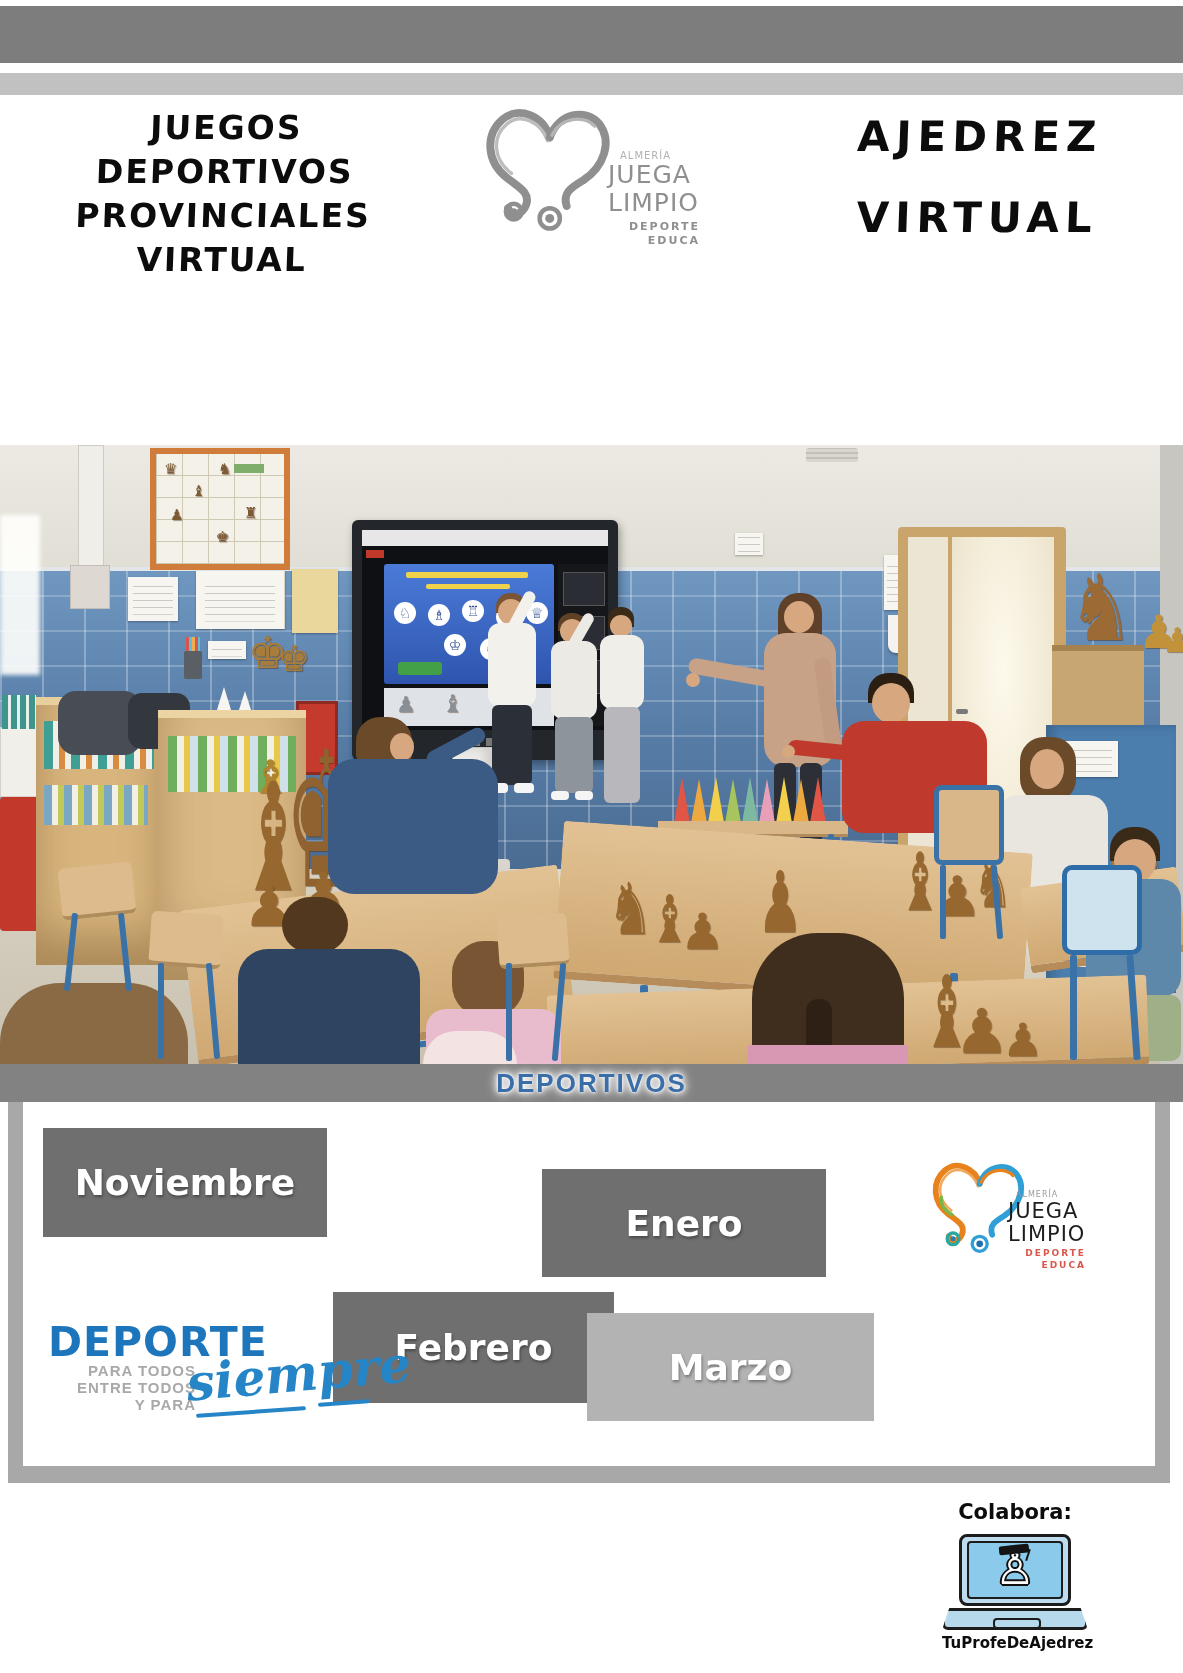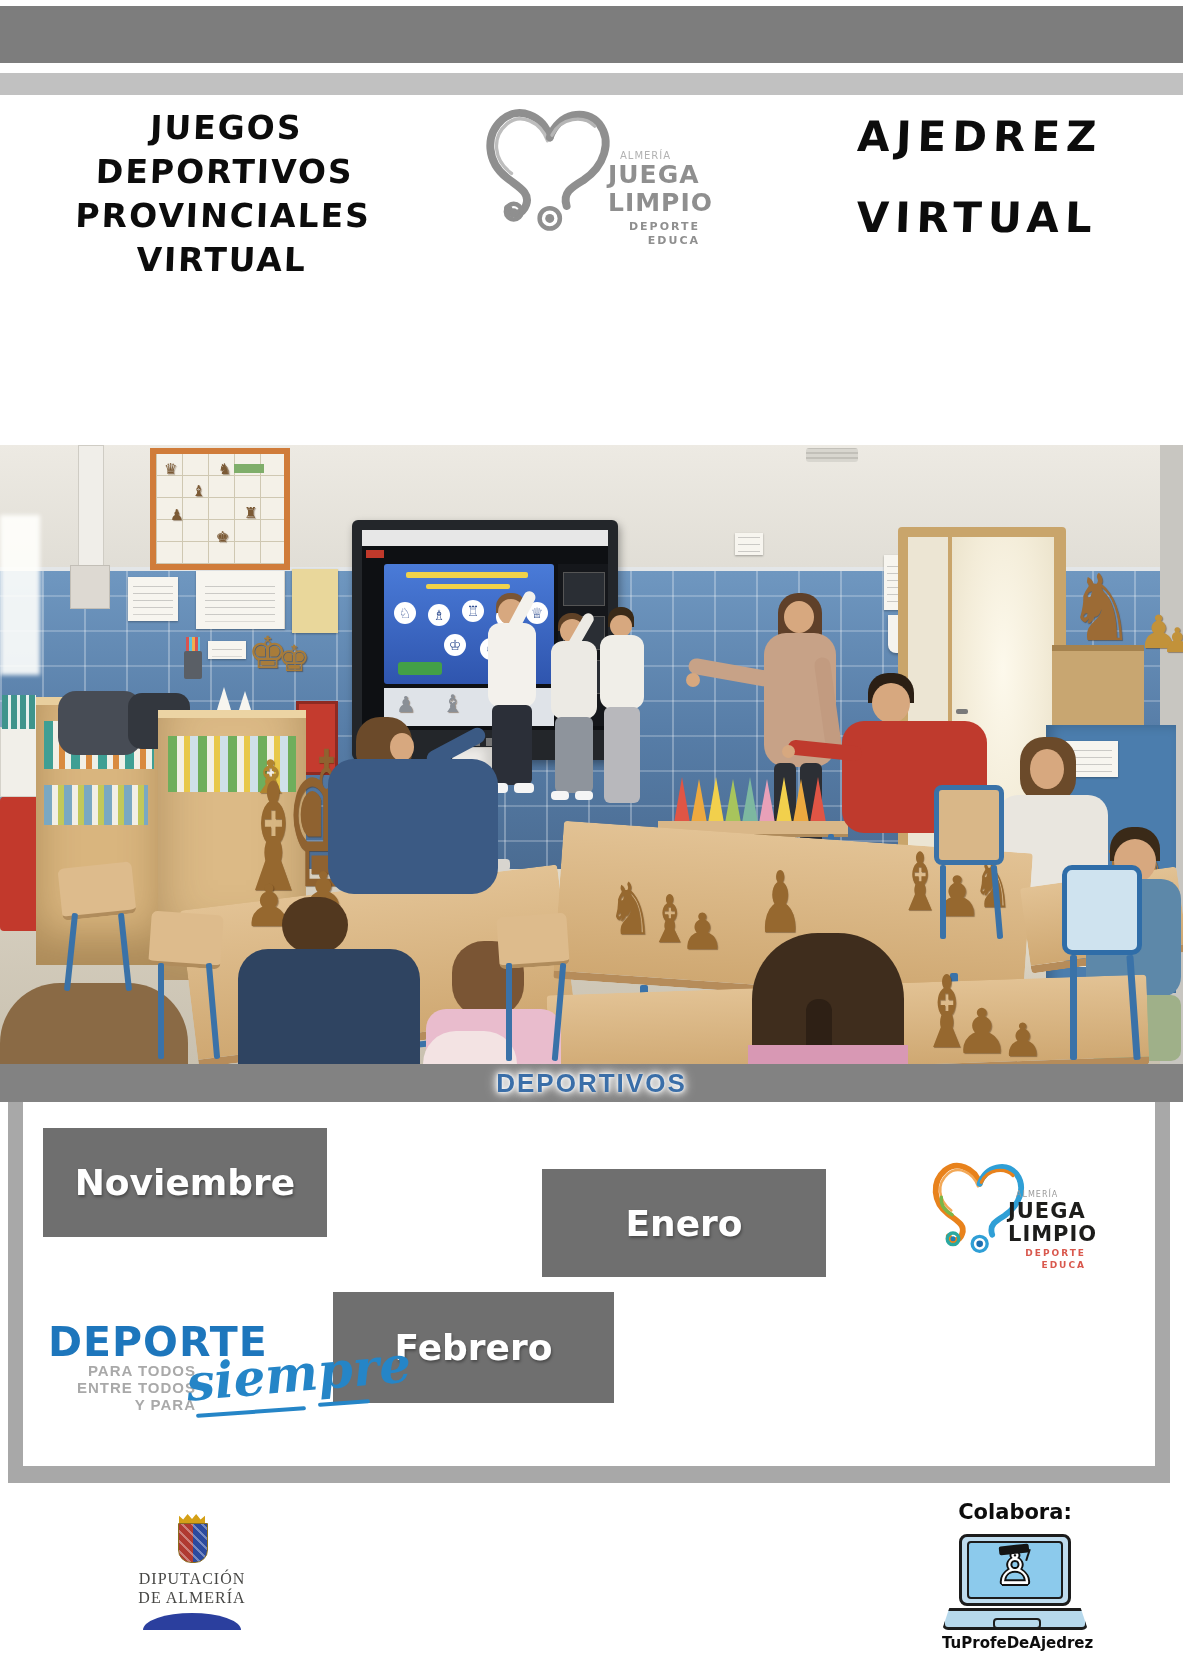--- a/index.html
+++ b/index.html
@@ -17,21 +17,21 @@
             font-size:33px;line-height:44px;letter-spacing:2px;transform:skewX(-2deg);}
   .hdr-right{position:absolute;left:828px;top:112px;width:300px;text-align:center;
             font-family:"DejaVu Sans",sans-serif;font-weight:700;color:#0c0c0c;
             font-size:42px;letter-spacing:6px;transform:skewX(-2deg);}
   .hdr-right div{margin-bottom:32px;}
 
   
   .jl{position:absolute;}
   .jl-txt{position:absolute;font-family:"DejaVu Sans",sans-serif;}
   .jl-alm{font-size:10px;letter-spacing:1px;}
-  .jl-big{font-size:25px;font-weight:700;letter-spacing:1px;line-height:26px;}
+  .jl-big{font-size:25px;font-weight:400;letter-spacing:1px;line-height:26px;}
   .jl-sub{font-size:11px;font-weight:700;letter-spacing:2px;line-height:13px;text-align:right;}
   .gray-t{color:#8f8f8f;}
   .hdr-logo .jl-alm{color:#b2b2b2;}
   .clr .jl-alm{color:#9a9a9a;}
   .clr .jl-big{color:#1d1d1b;font-size:21px;line-height:22px;}
   .clr .jl-sub{color:#d9584d;font-size:9px;line-height:11px;}
 
   
   .band{position:absolute;left:0;width:1183px;background:#828282;text-align:center;}
   .band-norm{top:250px;height:195px;}
@@ -436,20 +436,23 @@
 
   <div class="month dark" style="left:542px;top:1169px;width:284px;height:108px;z-index:4;">
     <span>Enero</span>
   </div>
   <div class="month dark" style="left:43px;top:1128px;width:284px;height:109px;z-index:3;">
     <span>Noviembre</span>
   </div>
   <div class="month dark" style="left:333px;top:1292px;width:281px;height:111px;z-index:3;">
     <span>Febrero</span>
   </div>
+  <div class="month light" style="left:587px;top:1313px;width:287px;height:108px;z-index:4;">
+    <span>Marzo</span>
+  </div>
 
   <div class="jl clr" style="left:928px;top:1156px;width:170px;height:122px;z-index:6;">
     <svg style="position:absolute;left:0;top:0;" width="100" height="104" viewBox="0 0 120 118">
       <path d="M62 30 C56 10 34 2 20 14 C4 28 6 52 24 66 C34 74 45 79 41 90 C38 99 27 101 25 93" fill="none" stroke="#e8821c" stroke-width="7" stroke-linecap="round"></path>
       <path d="M60 33 C54 16 36 8 24 18 C10 30 12 50 28 62" fill="none" stroke="#f2a857" stroke-width="3" stroke-linecap="round"></path>
       <path d="M16 46 C15 56 21 63 29 67" fill="none" stroke="#7ab648" stroke-width="4" stroke-linecap="round"></path>
       <path d="M62 30 C70 8 94 4 106 18 C118 34 110 56 92 68 C82 74 73 79 77 91" fill="none" stroke="#2f9fd6" stroke-width="7" stroke-linecap="round"></path>
       <path d="M64 28 C72 12 92 10 102 20" fill="none" stroke="#e8821c" stroke-width="4" stroke-linecap="round"></path>
       <circle cx="30" cy="96" r="7" fill="none" stroke="#2aa8a0" stroke-width="4"></circle>
       <circle cx="30" cy="96" r="3" fill="#1d7fb5"></circle>
@@ -468,31 +471,20 @@
     <div class="dep-lines">
       <div>PARA TODOS</div>
       <div>ENTRE TODOS</div>
       <div>Y PARA</div>
     </div>
     <div class="dep-script">siempre</div>
     <div class="dep-u" style="left:150px;top:92px;width:110px;transform:rotate(-4deg);"></div>
     <div class="dep-u" style="left:272px;top:83px;width:52px;transform:rotate(-4deg);"></div>
   </div>
 
-  <div class="dip">
-    <div class="crest">
-      <div class="crown"></div>
-      <div class="shield"></div>
-    </div>
-    <div class="dip-name">
-      <div>DIPUTACIÓN</div>
-      <div>DE ALMERÍA</div>
-    </div>
-    <div class="dip-arc"></div>
-  </div>
 
   <div class="colabora">Colabora:</div>
 
   <div class="laptop">
     <div class="lt-screen">
       <div class="lt-screen-in">
         <span class="lt-piece">♙</span>
         <div class="lt-cap"></div>
         <div class="lt-tassel"></div>
       </div>

